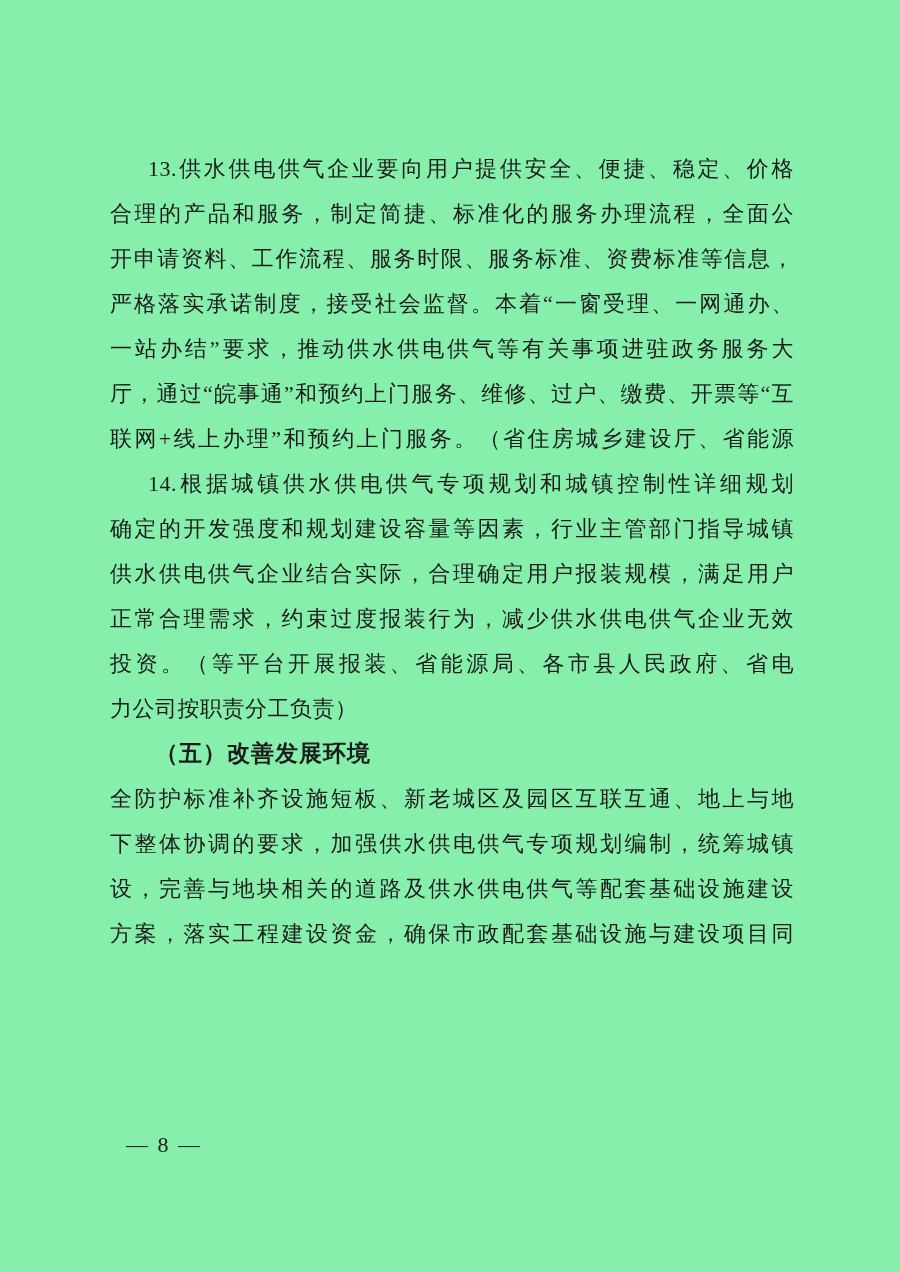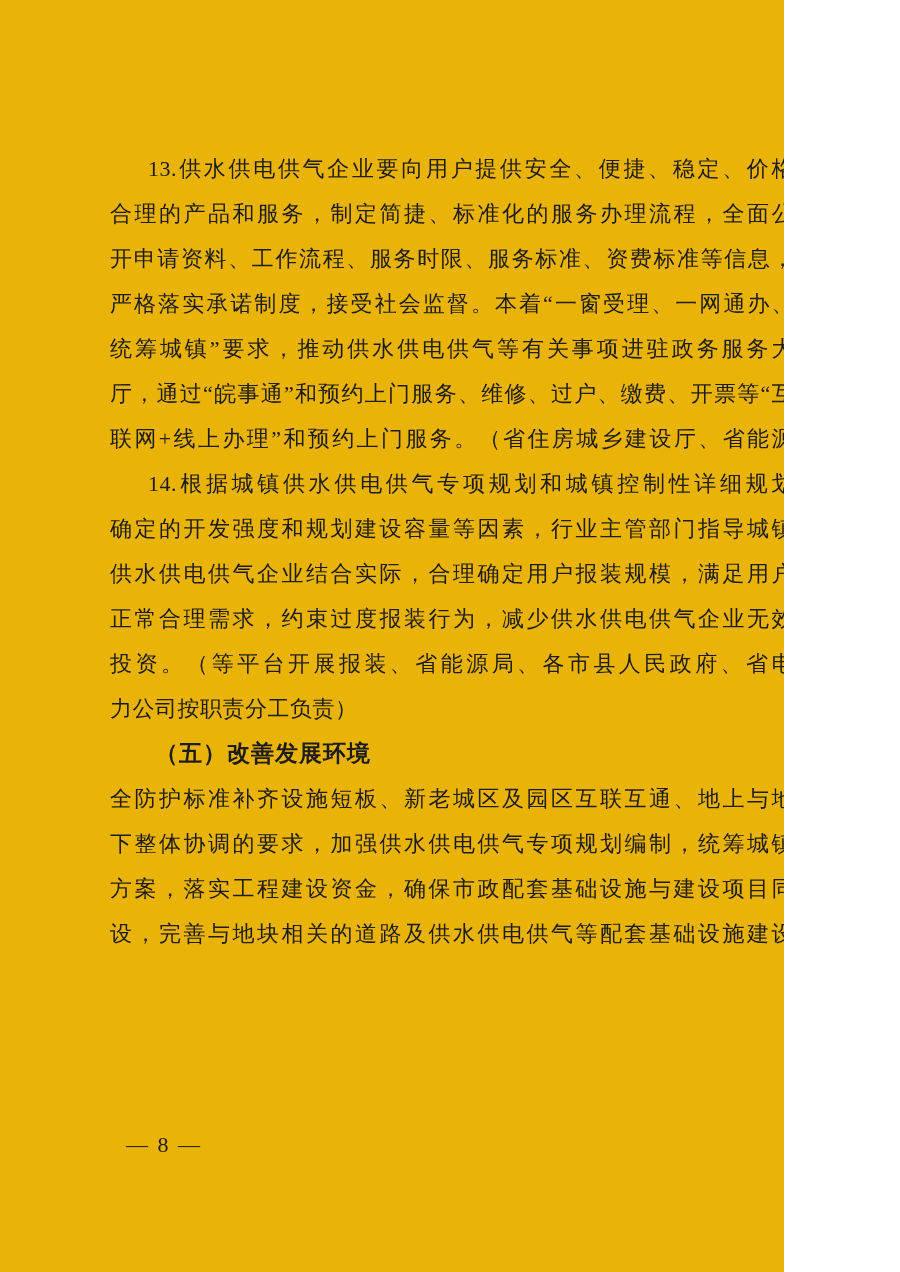--- a/index.html
+++ b/index.html
@@ -8,23 +8,23 @@
   }
   body {
     width: 900px;
     height: 1272px;
     background: #ffffff;
     font-family: "Liberation Serif", serif;
     color: #1c1c1c;
   }
   .page {
     position: relative;
-    width: 784px;
+    width: 900px;
     height: 1272px;
-    background: #eab308;
+    background: #86efac;
     overflow: hidden;
   }
   .content {
     position: absolute;
     left: 110px;
     top: 146px;
     width: 684px;
   }
   .line {
     font-size: 22px;
@@ -62,34 +62,34 @@
 </head>
 <body>
 
 <div class="page">
 
   <div class="content">
     <div class="line indent">13.供水供电供气企业要向用户提供安全、便捷、稳定、价格</div>
     <div class="line">合理的产品和服务，制定简捷、标准化的服务办理流程，全面公</div>
     <div class="line">开申请资料、工作流程、服务时限、服务标准、资费标准等信息，</div>
     <div class="line">严格落实承诺制度，接受社会监督。本着“一窗受理、一网通办、</div>
-    <div class="line">统筹城镇”要求，推动供水供电供气等有关事项进驻政务服务大</div>
+    <div class="line">一站办结”要求，推动供水供电供气等有关事项进驻政务服务大</div>
     <div class="line">厅，通过“皖事通”和预约上门服务、维修、过户、缴费、开票等“互</div>
     <div class="line">联网+线上办理”和预约上门服务。（省住房城乡建设厅、省能源</div>
 
     <div class="line indent">14.根据城镇供水供电供气专项规划和城镇控制性详细规划</div>
     <div class="line">确定的开发强度和规划建设容量等因素，行业主管部门指导城镇</div>
     <div class="line">供水供电供气企业结合实际，合理确定用户报装规模，满足用户</div>
     <div class="line">正常合理需求，约束过度报装行为，减少供水供电供气企业无效</div>
     <div class="line">投资。（等平台开展报装、省能源局、各市县人民政府、省电</div>
     <div class="line short">力公司按职责分工负责）</div>
 
     <div class="line heading">（五）改善发展环境</div>
 
     <div class="line">全防护标准补齐设施短板、新老城区及园区互联互通、地上与地</div>
     <div class="line">下整体协调的要求，加强供水供电供气专项规划编制，统筹城镇</div>
+    <div class="line">设，完善与地块相关的道路及供水供电供气等配套基础设施建设</div>
     <div class="line">方案，落实工程建设资金，确保市政配套基础设施与建设项目同</div>
-    <div class="line">设，完善与地块相关的道路及供水供电供气等配套基础设施建设</div>
   </div>
 
   <div class="footer">— 8 —</div>
 
 </div>
 
 </body></html>

